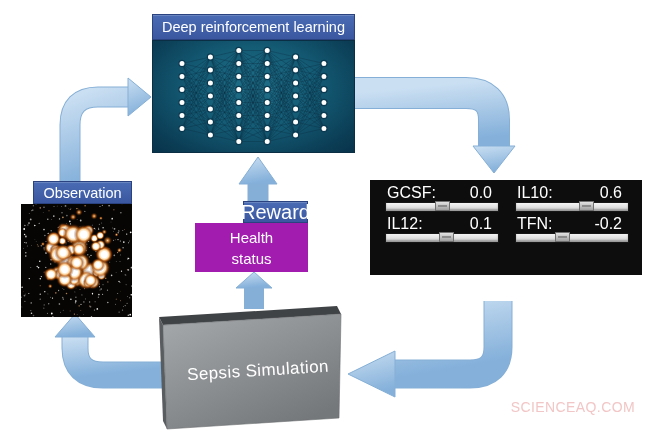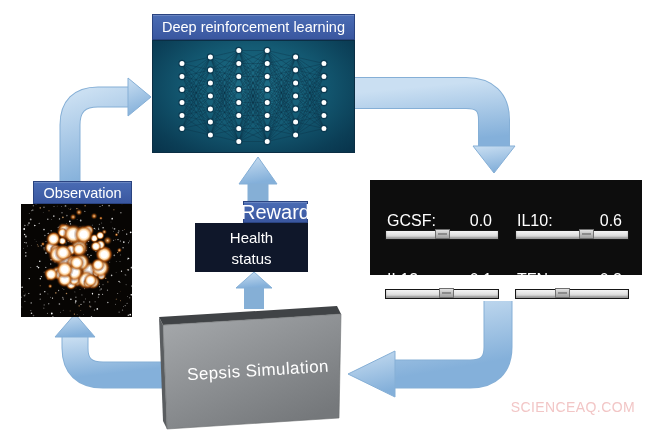--- a/index.html
+++ b/index.html
@@ -15,30 +15,30 @@
   .drl .hdr{height:26px;font-size:14.5px;}
   .drl .net{width:203px;height:113px;background:radial-gradient(ellipse at 50% 42%,#1f7089 0%,#145b74 45%,#0b3e56 82%,#08334b 100%);
             border:1px solid #0a2e44;box-sizing:border-box;overflow:hidden;}
   
   .obs{left:21px;top:181px;width:111px;}
   .obs .hdr{height:23px;font-size:14.5px;margin-left:12px;}
   .obs .img{width:111px;height:113px;background:#070503;overflow:hidden;}
   
   .reward{left:195px;top:201px;width:113px;}
   .reward .hdr{height:22px;font-size:20px;margin-left:48px;}
-  .reward .body{height:49px;background:#0f172a;color:#fff;font-size:15px;line-height:1.35;
+  .reward .body{height:49px;background:#a21caf;color:#fff;font-size:15px;line-height:1.35;
                 display:flex;align-items:center;justify-content:center;text-align:center;
                 white-space:pre-line;padding-top:2px;box-sizing:border-box;}
   
   .action{left:370px;top:180px;width:272px;}
   .action .hdr{height:27px;font-size:15px;}
   .action .panel{background:#0d0d0d;height:95px;box-sizing:border-box;
                  display:grid;grid-template-columns:1fr 1fr;column-gap:14px;
                  padding:3px 12px 4px 14px;align-content:start;}
-  .srow{height:31px;margin-top:28px;}
+  .srow{height:31px;}
   .stop{display:flex;justify-content:space-between;color:#fff;font-size:16px;
         line-height:17px;padding:1px 8px 1px 3px;}
   .strack{position:relative;height:8px;margin:0 1px;background:linear-gradient(#f4f4f4,#cfcfcf);
           border:1px solid #161616;box-shadow:inset 0 -2px 2px rgba(0,0,0,.28);}
   .shandle{position:absolute;top:-2px;width:15px;height:10px;
            background:linear-gradient(#e2e2e2,#9f9f9f);border:1px solid #6f6f6f;box-sizing:border-box;}
   .shandle::after{content:"";position:absolute;left:2px;right:2px;top:3px;height:2px;background:#8b8b8b;}
   
   .sepsis-label{position:absolute;left:178px;top:361px;width:160px;z-index:3;
                 color:#fff;font-size:17px;text-align:center;letter-spacing:.4px;

